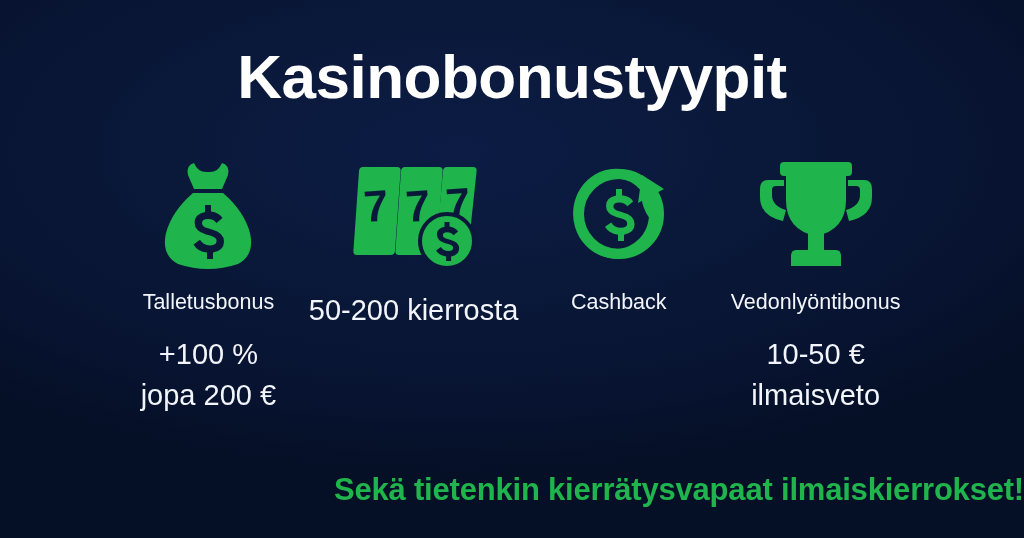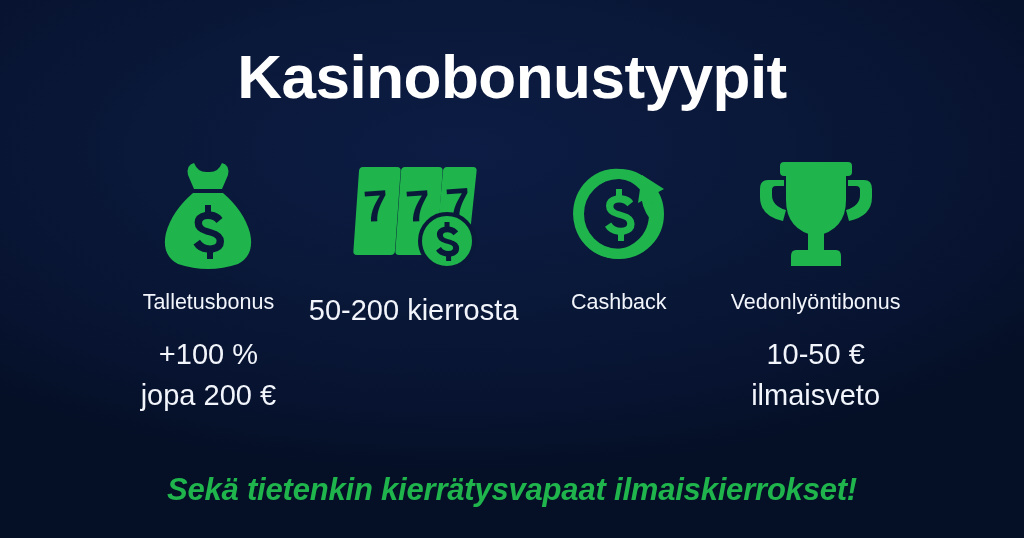--- a/index.html
+++ b/index.html
@@ -86,26 +86,25 @@
     white-space:nowrap;
   }
   .card-detail .line { display:block; }
 
   
   .footer {
     position:absolute;
     bottom:30px;
     left:0;
     width:100%;
-    text-align:center;
+    text-align:right;
     font-size:31px;
     font-weight:700;
     letter-spacing:-0.2px;
     color:#1fb54c;
-    font-style:italic;
   }
 </style>
 </head>
 <body>
 
 <div class="infographic">
 
   <h1 class="title">Kasinobonustyypit</h1>
 
   <div class="cards">

